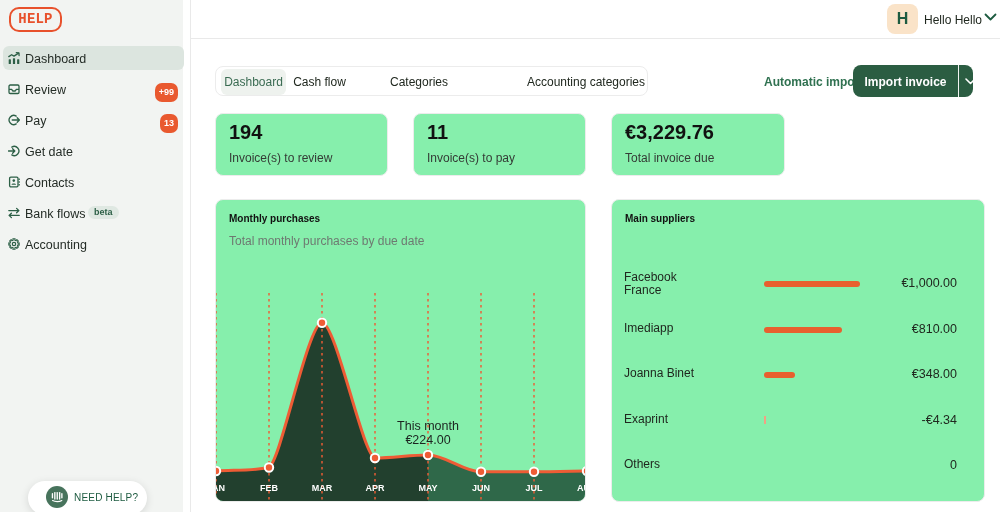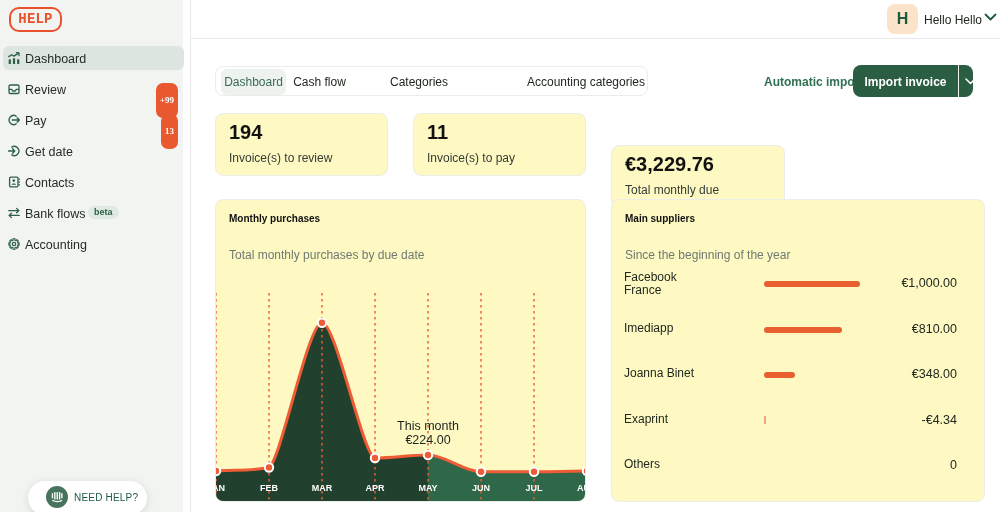--- a/index.html
+++ b/index.html
@@ -11,21 +11,21 @@
   #sidebar { left:0; top:0; width:183px; height:512px; background:#f2f4f2; }
   #vline { left:190px; top:0; width:1px; height:512px; background:#e9e9e9; }
   #logo { left:9px; top:7px; width:53px; height:25px; border:2px solid #e8512c;
     border-radius:10px; color:#e8512c; font-family:"Liberation Mono",monospace;
     font-weight:bold; font-size:14px; text-align:center; line-height:21px; letter-spacing:0.2px; }
   .nav { left:3px; width:181px; height:24px; border-radius:6px; }
   .nav.active { background:#dce5df; }
   .nav .ic { position:absolute; left:5px; top:6px; width:12px; height:12px; }
   .nav .tx { position:absolute; left:22px; top:5.5px; font-size:12.5px; color:#242c26; }
   .badge { position:absolute; right:6px; top:6px; background:#e9592f; color:#fff;
-    font-size:9px; font-weight:bold; border-radius:7px; padding:13px 4px; line-height:9px;font-family:Liberation Serif, serif; }
+    font-size:9px; font-weight:bold; border-radius:7px; padding:5px 4px; line-height:9px; }
   .beta { position:absolute; left:85px; top:5px; background:#dfe8e2; color:#2c5f46;
     font-size:9px; font-weight:bold; border-radius:8px; padding:2px 6px; line-height:9px; }
 
   
   #topbar { left:191px; top:0; width:809px; height:39px; background:#fff; border-bottom:1px solid #e9e9e9; }
   #avatar { left:887px; top:4px; width:31px; height:30px; background:#fae3c8; border-radius:8px;
     color:#1d5b40; font-weight:bold; font-size:16px; text-align:center; line-height:30px; }
   #hello { left:924px; top:13px; font-size:12px; color:#20281f; }
 
   
@@ -35,25 +35,25 @@
     color:#20281f; border-radius:6px; text-align:center; }
   .tab.on { background:#eef2ee; color:#3a6b52; }
 
   #autoimp { left:746px; top:75px; font-size:12px; font-weight:bold; color:#2f7150;margin-left:18px; }
   #impbtn { left:853px; top:65px; width:120px; height:32px; background:#2b5d42; border-radius:8px;
     color:#fff; font-size:12px; font-weight:bold; }
   #impbtn .lbl { position:absolute; left:0; top:10px; width:105px; text-align:center; }
   #impbtn .sep { position:absolute; left:105px; top:0; width:1px; height:32px; background:#f2f4f2; }
 
   
-  .card { background:#fef9c3; border:1px solid #ececec; border-radius:8px; }
+  .card { background:#86efac; border:1px solid #ececec; border-radius:8px; }
   .num { position:absolute; left:13px; top:7px; font-size:20px; font-weight:bold; color:#111; }
   .numlbl { position:absolute; left:13px; top:37px; font-size:12px; color:#343b35; }
   .ctitle { position:absolute; left:13px; top:13px; font-size:10px; font-weight:bold; color:#111; }
-  .csub { position:absolute; left:13px; top:34px; font-size:12px; color:#6e7971;margin-top:14px; }
+  .csub { position:absolute; left:13px; top:34px; font-size:12px; color:#6e7971; }
 
   
   .srow { position:absolute; left:12px; width:350px; }
   .sname { position:absolute; left:0; font-size:12px; line-height:13px; color:#20281f; }
   .sbar { position:absolute; left:140px; height:6px; border-radius:3.5px; background:#e8602f; }
   .samt { position:absolute; right:17px; font-size:12.5px; color:#20281f; text-align:right; }
 
   
   #help { left:28px; top:481px; width:119px; height:34px; background:#fff; border-radius:17px;
     box-shadow:0 2px 8px rgba(0,0,0,0.12); }
@@ -153,23 +153,23 @@
 </div>
 
 <div class="card abs" style="left:215px; top:113px; width:173px; height:63px;">
   <div class="num">194</div>
     <div class="numlbl">Invoice(s) to review</div>
 </div>
 <div class="card abs" style="left:413px; top:113px; width:173px; height:63px;">
   <div class="num">11</div>
     <div class="numlbl">Invoice(s) to pay</div>
 </div>
-<div class="card abs" style="left:611px; top:113px; width:174px; height:63px;margin-top:32px;">
+<div class="card abs" style="left:611px; top:113px; width:174px; height:63px;">
   <div class="num">€3,229.76</div>
-    <div class="numlbl">Total monthly due</div>
+    <div class="numlbl">Total invoice due</div>
 </div>
 
 <div class="card abs" style="left:215px; top:199px; width:371px; height:303px; overflow:hidden;">
   <div class="ctitle">Monthly purchases</div>
   <div class="csub">Total monthly purchases by due date</div>
   <svg style="position:absolute; left:0; top:0;" width="371" height="303" viewBox="0 0 371 303">
     <defs>
       <clipPath id="cl">
           <rect x="0" y="0" width="212" height="303"></rect>
         </clipPath>
@@ -216,21 +216,20 @@
     </g>
     <g fill="#1c2420" font-size="12.5" text-anchor="middle" font-family="Liberation Sans, sans-serif">
       <text x="212" y="230">This month</text>
       <text x="212" y="244">€224.00</text>
     </g>
   </svg>
 </div>
 
 <div class="card abs" style="left:611px; top:199px; width:374px; height:303px;">
   <div class="ctitle">Main suppliers</div>
-  <div class="csub">Since the beginning of the year</div>
 
   <div class="srow" style="top:71px;">
     <div class="sname" style="top:0;">Facebook<br>France</div>
     <div class="sbar" style="top:10px; width:96px;"></div>
     <div class="samt" style="top:5px;">€1,000.00</div>
   </div>
   <div class="srow" style="top:122px;">
     <div class="sname">Imediapp</div>
     <div class="sbar" style="top:5px; width:78px;"></div>
     <div class="samt">€810.00</div>

